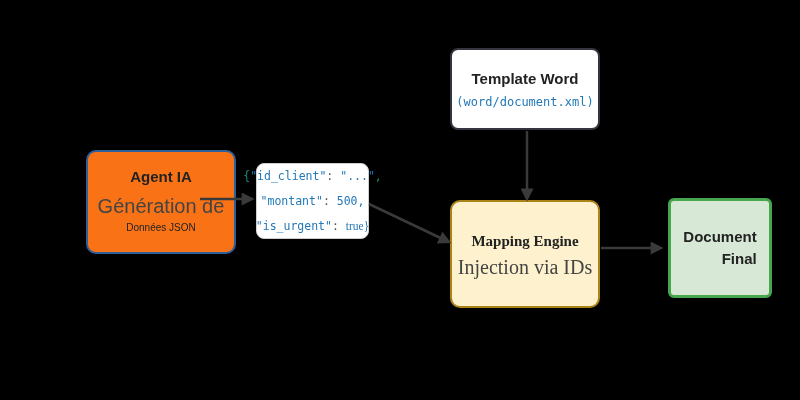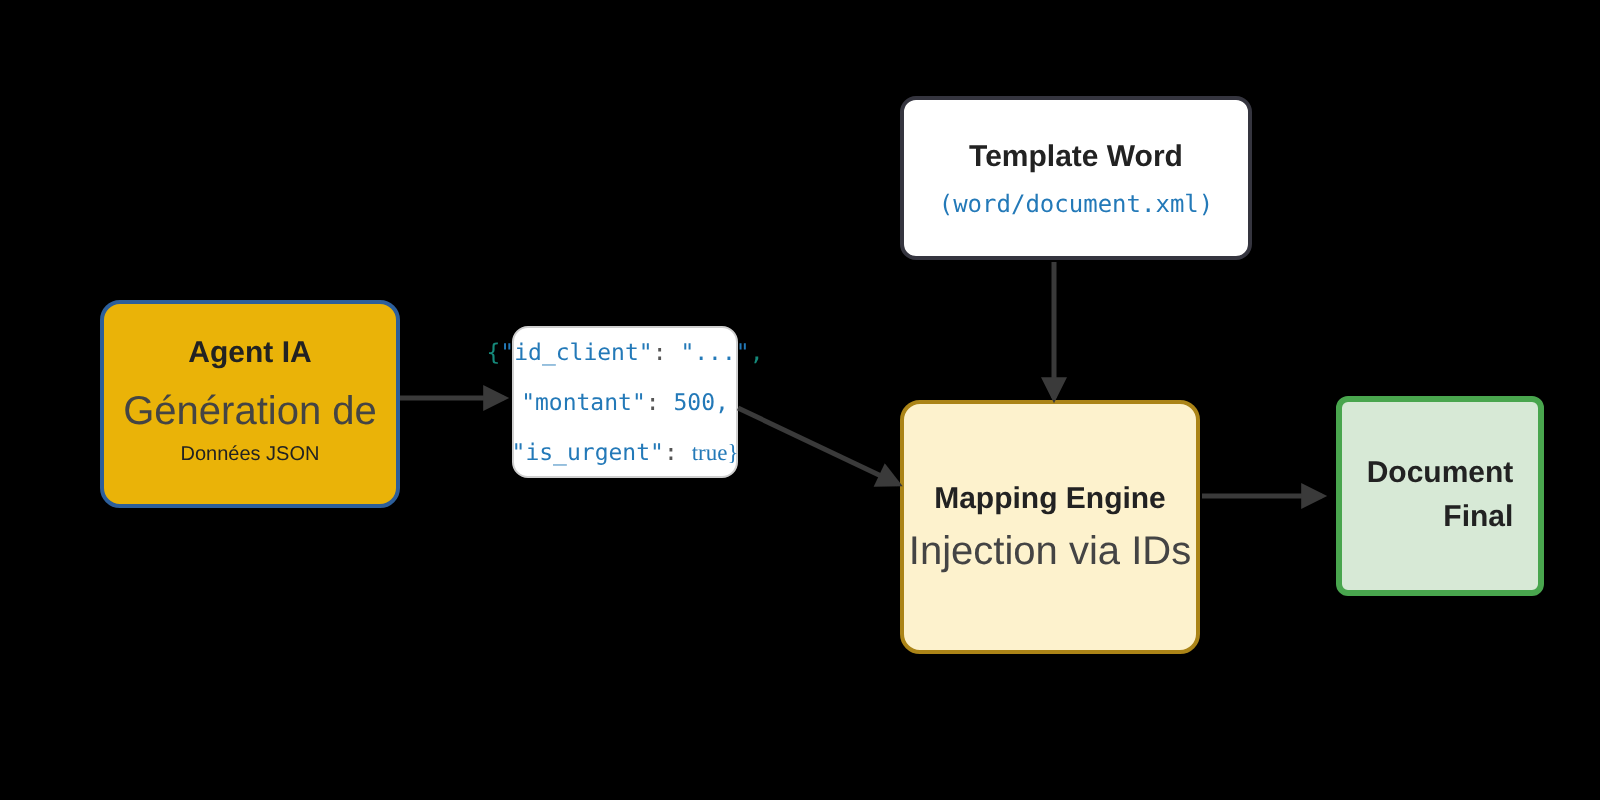--- a/index.html
+++ b/index.html
@@ -21,40 +21,40 @@
 
   #json-box{
     left:256px;top:163px;width:113px;height:76px;
     border:1px solid #cfcfcf;border-radius:8px;
     font-family:"DejaVu Sans Mono",monospace;font-size:11.5px;
     overflow:visible;
   }
   .code-line{white-space:pre;line-height:25px;height:25px;}
   .code-line span{white-space:pre;}
 
-  #template-box{left:450px;top:48px;width:176px;height:82px;border:2px solid;border-radius:8px;}
+  #template-box{left:450px;top:48px;width:150px;height:82px;border:2px solid;border-radius:8px;}
   #template-box .code{
     font-family:"DejaVu Sans Mono",monospace;font-size:12px;margin-top:5px;line-height:16px;
   }
 
-  #mapping-box{left:450px;top:200px;width:150px;height:127px;border:2.5px solid;border-radius:10px;}
+  #mapping-box{left:450px;top:200px;width:150px;height:108px;border:2.5px solid;border-radius:10px;font-family:Liberation Serif, serif;}
   #mapping-box .title{margin-bottom:6px;}
 
   #document-box{left:668px;top:198px;width:104px;height:100px;border:3px solid;border-radius:6px;text-align:right;}
   #document-box .title{line-height:22px;padding:0 14px;}
 
   #arrow-layer{position:absolute;left:0;top:0;width:800px;height:400px;pointer-events:none;}
   #arrow-layer line{stroke-width:2.5px;fill:none;}
 </style>
 </head>
 <body>
 
 <div id="stage" style="background-color: rgb(0, 0, 0);">
 
-  <div class="node" id="agent-box" style="background-color: #eab308; border-color: rgb(45, 95, 155);">
+  <div class="node" id="agent-box" style="background-color: #f97316; border-color: rgb(45, 95, 155); margin-left: 36px;">
     <div class="title">Agent IA</div>
     <div class="subtitle">Génération de</div>
     <div class="subtitle-bold">Données JSON</div>
   </div>
 
   <div class="node" id="json-box" style="background-color: rgb(255, 255, 255);">
     <div>
         <div class="code-line"><span style="color: rgb(21, 137, 122);">{</span><span style="color: rgb(35, 121, 184);">"id_client"</span><span style="color: rgb(85, 85, 85);">: </span><span style="color: rgb(35, 121, 184);">"..."</span><span style="color: rgb(21, 137, 122);">,</span></div>
         <div class="code-line"><span style="color: rgb(35, 121, 184);">"montant"</span><span style="color: rgb(85, 85, 85);">: </span><span style="color: rgb(35, 121, 184);">500,</span></div>
         <div class="code-line"><span style="color: rgb(35, 121, 184);">"is_urgent"</span><span style="color: rgb(85, 85, 85);">: </span><span style="color: rgb(35, 121, 184); font-family: Liberation Serif, serif;">true}</span></div>

